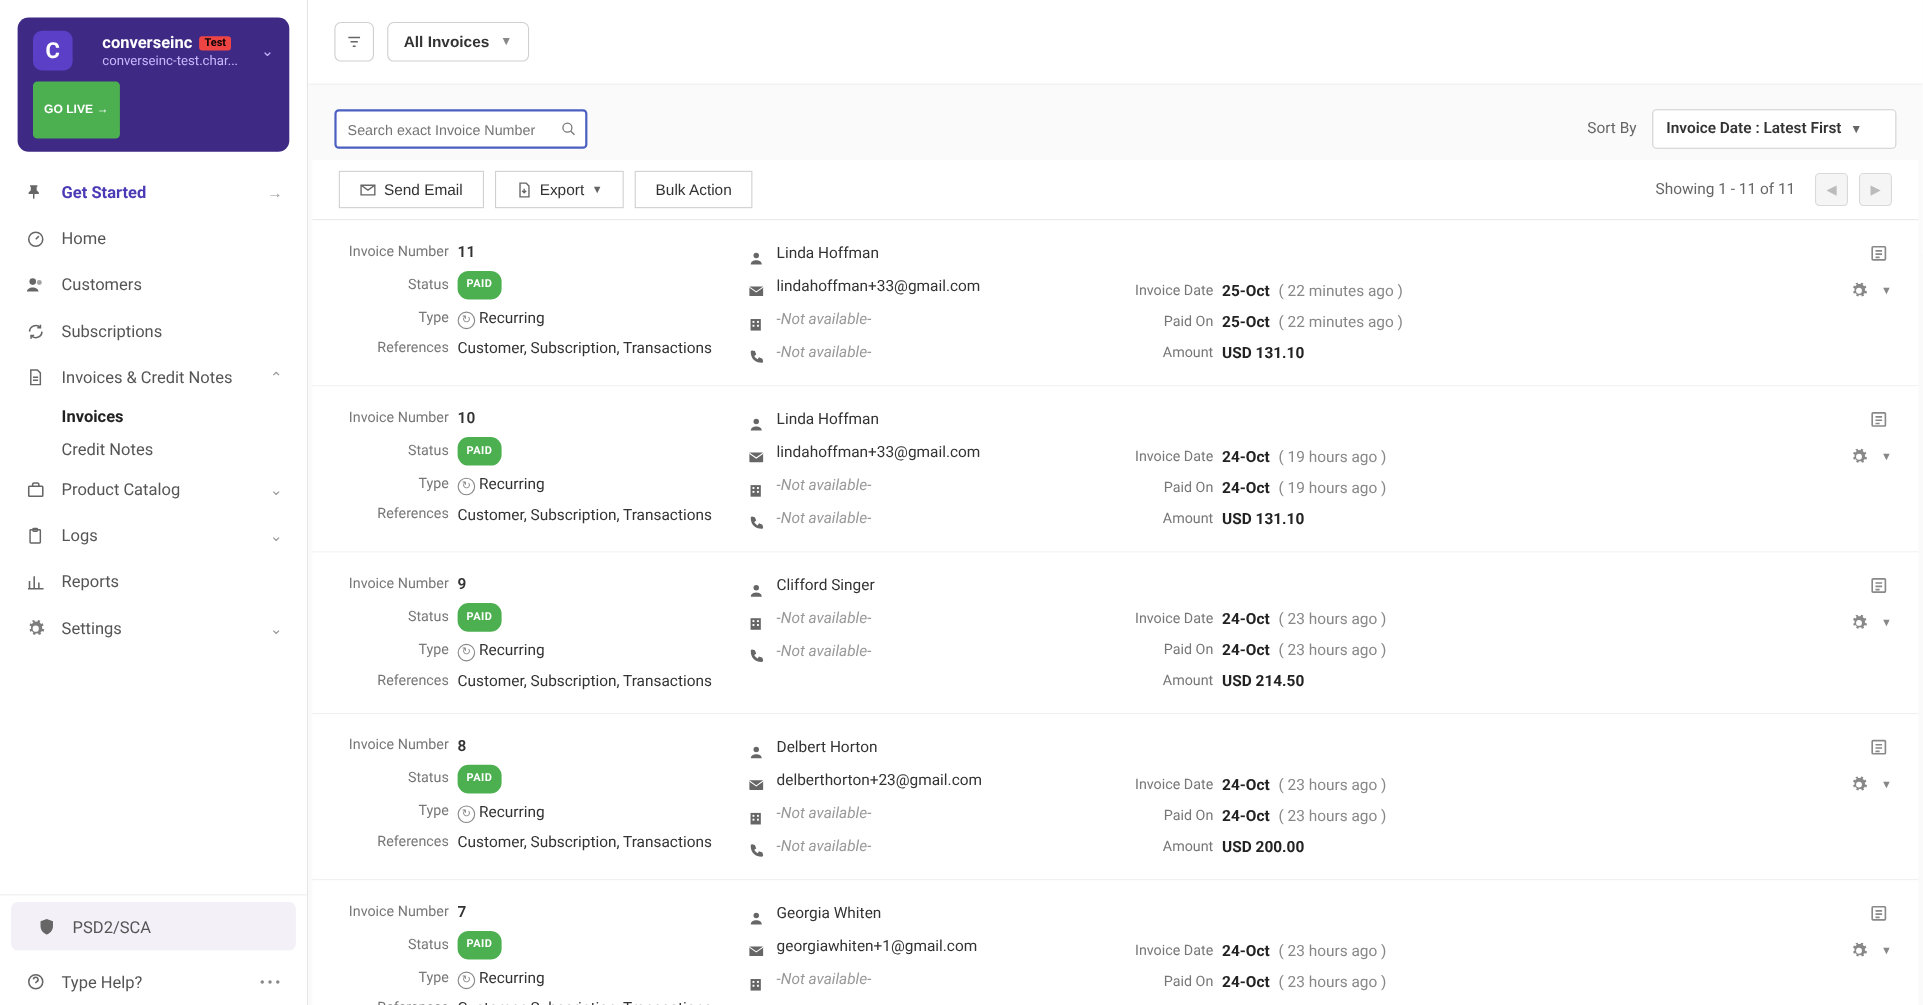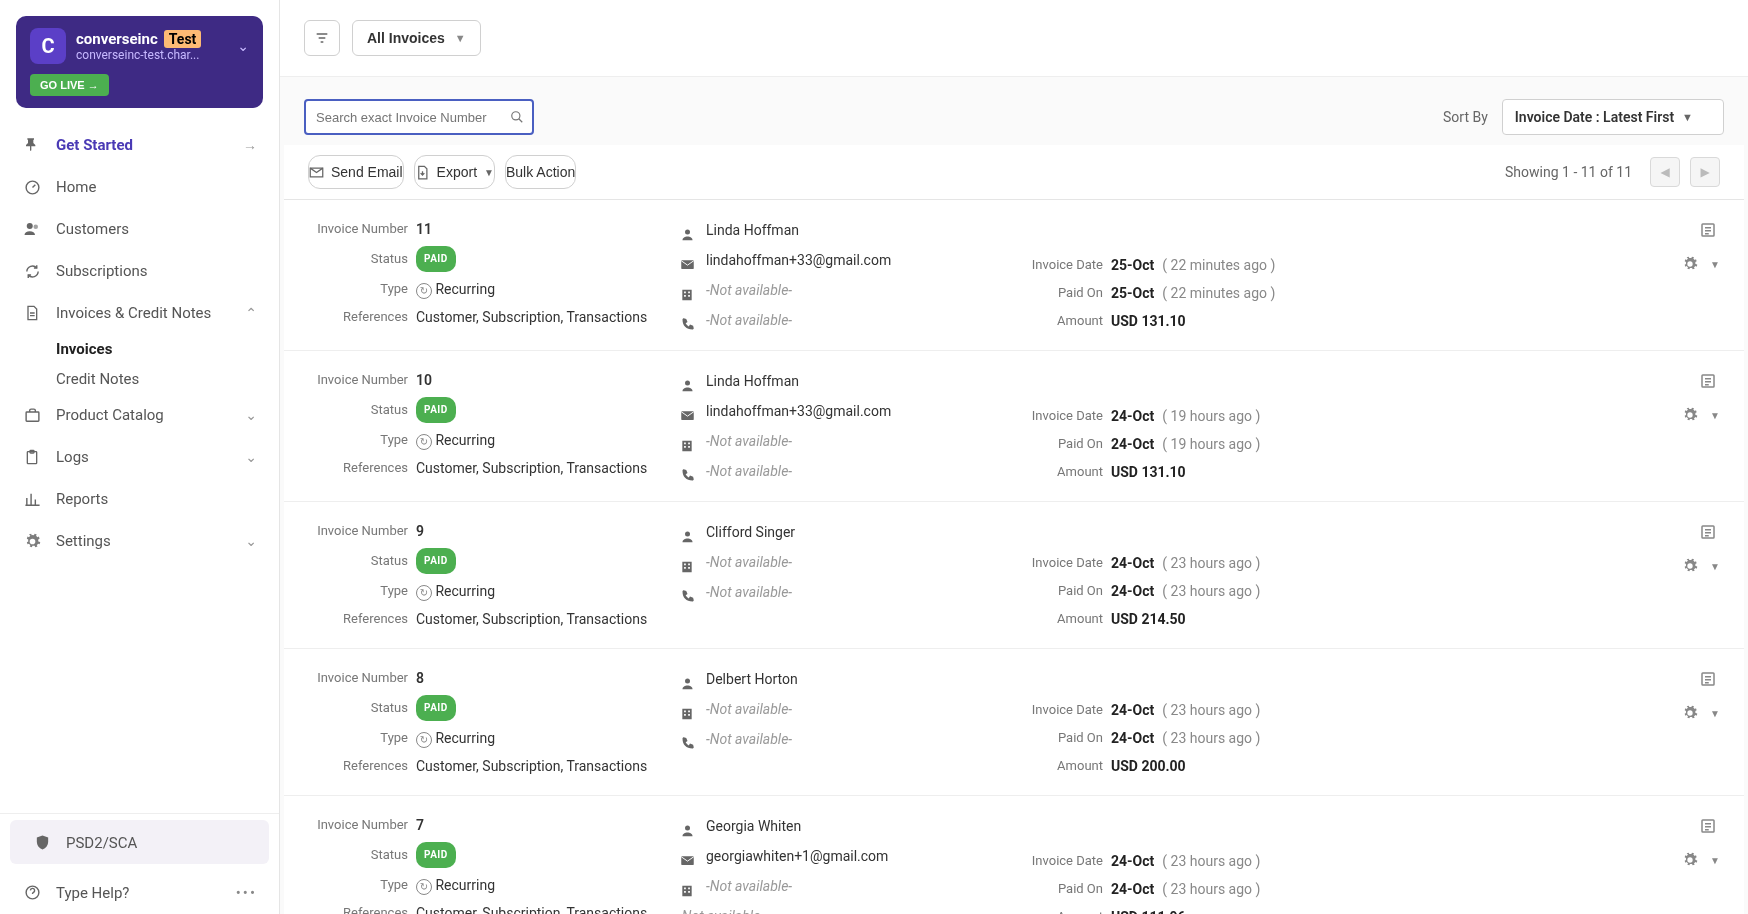--- a/index.html
+++ b/index.html
@@ -5,27 +5,27 @@
 * { box-sizing: border-box; margin: 0; padding: 0; }
 body { font-family: -apple-system, BlinkMacSystemFont, "Segoe UI", Roboto, sans-serif; font-size: 14px; color: #333; background: #fff; }
 
 .app { display: flex; height: 100vh; }
 
 
 .sidebar { width: 280px; background: #fff; border-right: 1px solid #e5e5e5; display: flex; flex-direction: column; }
 .org-card { margin: 16px; padding: 12px 14px; background: #3e2a84; border-radius: 10px; color: #fff; position: relative; }
 .org-row { display: flex; align-items: center; gap: 10px; }
 .org-logo { width: 36px; height: 36px; background: #5b3fc7; border-radius: 8px; display: flex; align-items: center; justify-content: center; color: #fff; font-weight: 700; font-size: 20px; }
-.org-info { flex: 1; min-width: 0; }
+.org-info { flex: 1; min-width: 0; margin-left: 17px; }
 .org-name-row { display: flex; align-items: center; gap: 6px; }
 .org-name { font-weight: 700; font-size: 15px; }
-.org-badge { background: #fdba74; color: #000; font-size: 14px; font-weight: 700; padding: 1px 5px; border-radius: 3px; }
+.org-badge { background: #ef4444; color: #000; font-size: 10px; font-weight: 700; padding: 1px 5px; border-radius: 3px; }
 .org-sub { font-size: 12px; color: #c7b9ff; white-space: nowrap; overflow: hidden; text-overflow: ellipsis; }
 .org-caret { color: #c7b9ff; font-size: 14px; }
-.go-live { margin-top: 10px; display: inline-block; background: #4caf50; color: #fff; font-size: 11px; font-weight: 700; padding: 5px 10px; border-radius: 4px; border: none; cursor: pointer; }
+.go-live { margin-top: 10px; display: inline-block; background: #4caf50; color: #fff; font-size: 11px; font-weight: 700; padding: 20px 10px; border-radius: 4px; border: none; cursor: pointer; }
 .go-live::after { content: " →"; }
 
 .nav { flex: 1; overflow-y: auto; }
 .nav-item { display: flex; align-items: center; gap: 14px; padding: 11px 22px; color: #555; cursor: pointer; font-size: 15px; }
 .nav-item.primary { font-weight: 700; color: #4a3ab5; }
 .nav-item .spacer { flex: 1; }
 .nav-item .arrow { color: #999; font-size: 14px; }
 .nav-icon { width: 20px; height: 20px; display: inline-flex; align-items: center; justify-content: center; color: #666; }
 .nav-sub { padding-left: 56px; font-size: 15px; color: #555; padding-top: 6px; padding-bottom: 6px; cursor: pointer; }
 .nav-sub.active { font-weight: 700; color: #222; }
@@ -47,21 +47,21 @@
 .filter-row { display: flex; align-items: center; padding: 22px 24px 10px; gap: 14px; }
 .search-box { position: relative; }
 .search-input { width: 230px; height: 36px; border: 2px solid #4a5fc1; border-radius: 4px; padding: 0 34px 0 10px; font-size: 13px; outline: none; }
 .search-icon-pos { position: absolute; right: 10px; top: 50%; transform: translateY(-50%); color: #777; pointer-events: none; }
 .filter-row .spacer { flex: 1; }
 .sort-label { color: #666; font-size: 14px; }
 .sort-select { height: 36px; border: 1px solid #d0d0d0; border-radius: 4px; background: #fff; padding: 0 30px 0 12px; font-size: 14px; font-weight: 600; color: #333; position: relative; display: flex; align-items: center; gap: 8px; cursor: pointer; }
 .sort-select .caret { font-size: 11px; color: #666; }
 
 .action-row { display: flex; align-items: center; padding: 10px 24px; gap: 10px; border-bottom: 1px solid #e5e5e5; background: #fff; margin: 0 4px; }
-.action-btn { height: 34px; padding: 0 0; border: 1px solid #d0d0d0; border-radius: 12px; background: #fff; display: flex; align-items: center; gap: 7px; cursor: pointer; font-size: 14px; color: #333; font-weight: 500; }
+.action-btn { height: 34px; padding: 0 18px; border: 1px solid #d0d0d0; border-radius: 0; background: #fff; display: flex; align-items: center; gap: 7px; cursor: pointer; font-size: 14px; color: #333; font-weight: 500; }
 .action-btn .mini-icon { color: #666; }
 .action-row .spacer { flex: 1; }
 .showing { color: #666; font-size: 14px; margin-right: 8px; }
 .pager-btn { width: 30px; height: 30px; border: 1px solid #d9d9d9; background: #f5f5f5; border-radius: 4px; display: flex; align-items: center; justify-content: center; color: #bbb; cursor: pointer; font-size: 12px; }
 
 .invoice-list { }
 .invoice-card { display: flex; padding: 18px 24px; border-bottom: 1px solid #eee; background: #fff; margin: 0 4px; position: relative; }
 .col { display: flex; flex-direction: column; gap: 6px; }
 .col1 { width: 370px; }
 .col2 { width: 340px; }
@@ -579,20 +579,29 @@
                 <span class="cicon">
                   <svg width="15" height="15" viewBox="0 0 24 24" fill="currentColor">
                     <circle cx="12" cy="8" r="4"></circle>
                     <path d="M4 21c0-4 4-6 8-6s8 2 8 6"></path>
                   </svg>
                 </span>
                 <span>Delbert Horton</span>
               </div>
       <div class="crow">
                 <span class="cicon">
+                  <svg width="15" height="15" viewBox="0 0 24 24" fill="currentColor">
+                    <rect x="2" y="5" width="20" height="14" rx="1"></rect>
+                    <path d="M2 6l10 7 10-7" stroke="#fff" stroke-width="1.5" fill="none"></path>
+                  </svg>
+                </span>
+                <span>delberthorton+23@gmail.com</span>
+              </div>
+      <div class="crow">
+                <span class="cicon">
                   <svg width="14" height="14" viewBox="0 0 24 24" fill="currentColor">
                     <rect x="4" y="3" width="16" height="18"></rect>
                     <rect x="7" y="6" width="3" height="3" fill="#fff"></rect>
                     <rect x="14" y="6" width="3" height="3" fill="#fff"></rect>
                     <rect x="7" y="12" width="3" height="3" fill="#fff"></rect>
                     <rect x="14" y="12" width="3" height="3" fill="#fff"></rect>
                   </svg>
                 </span>
                 <span class="muted">-Not available-</span>
               </div>

